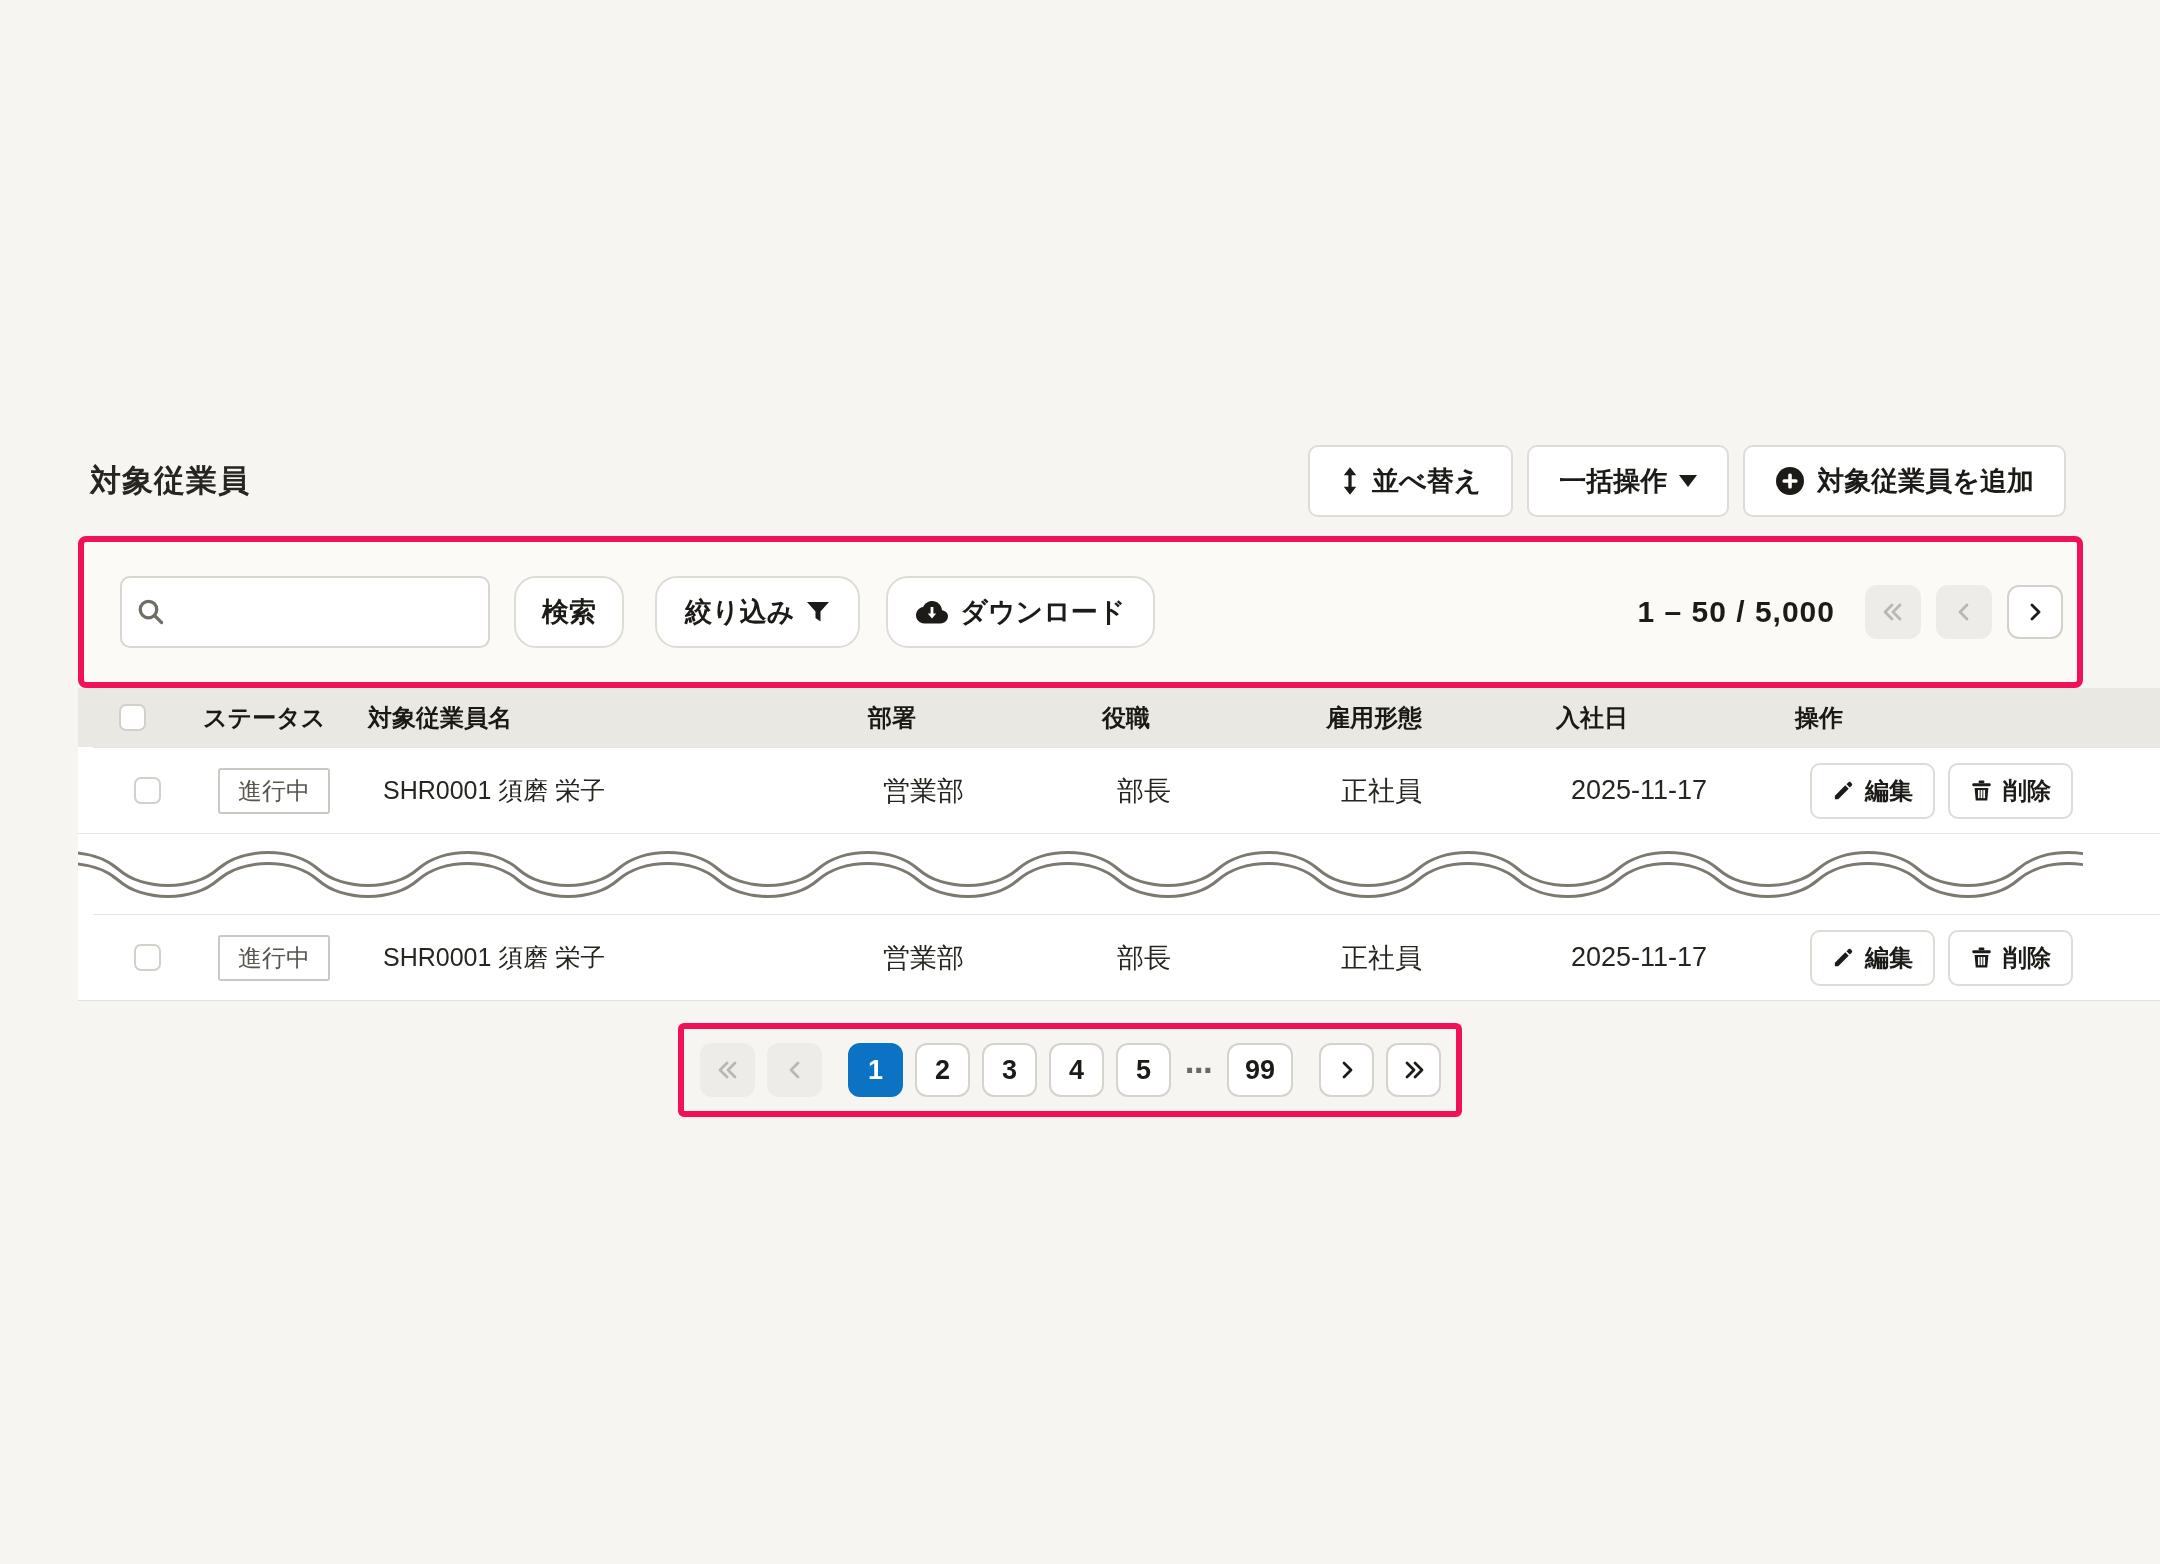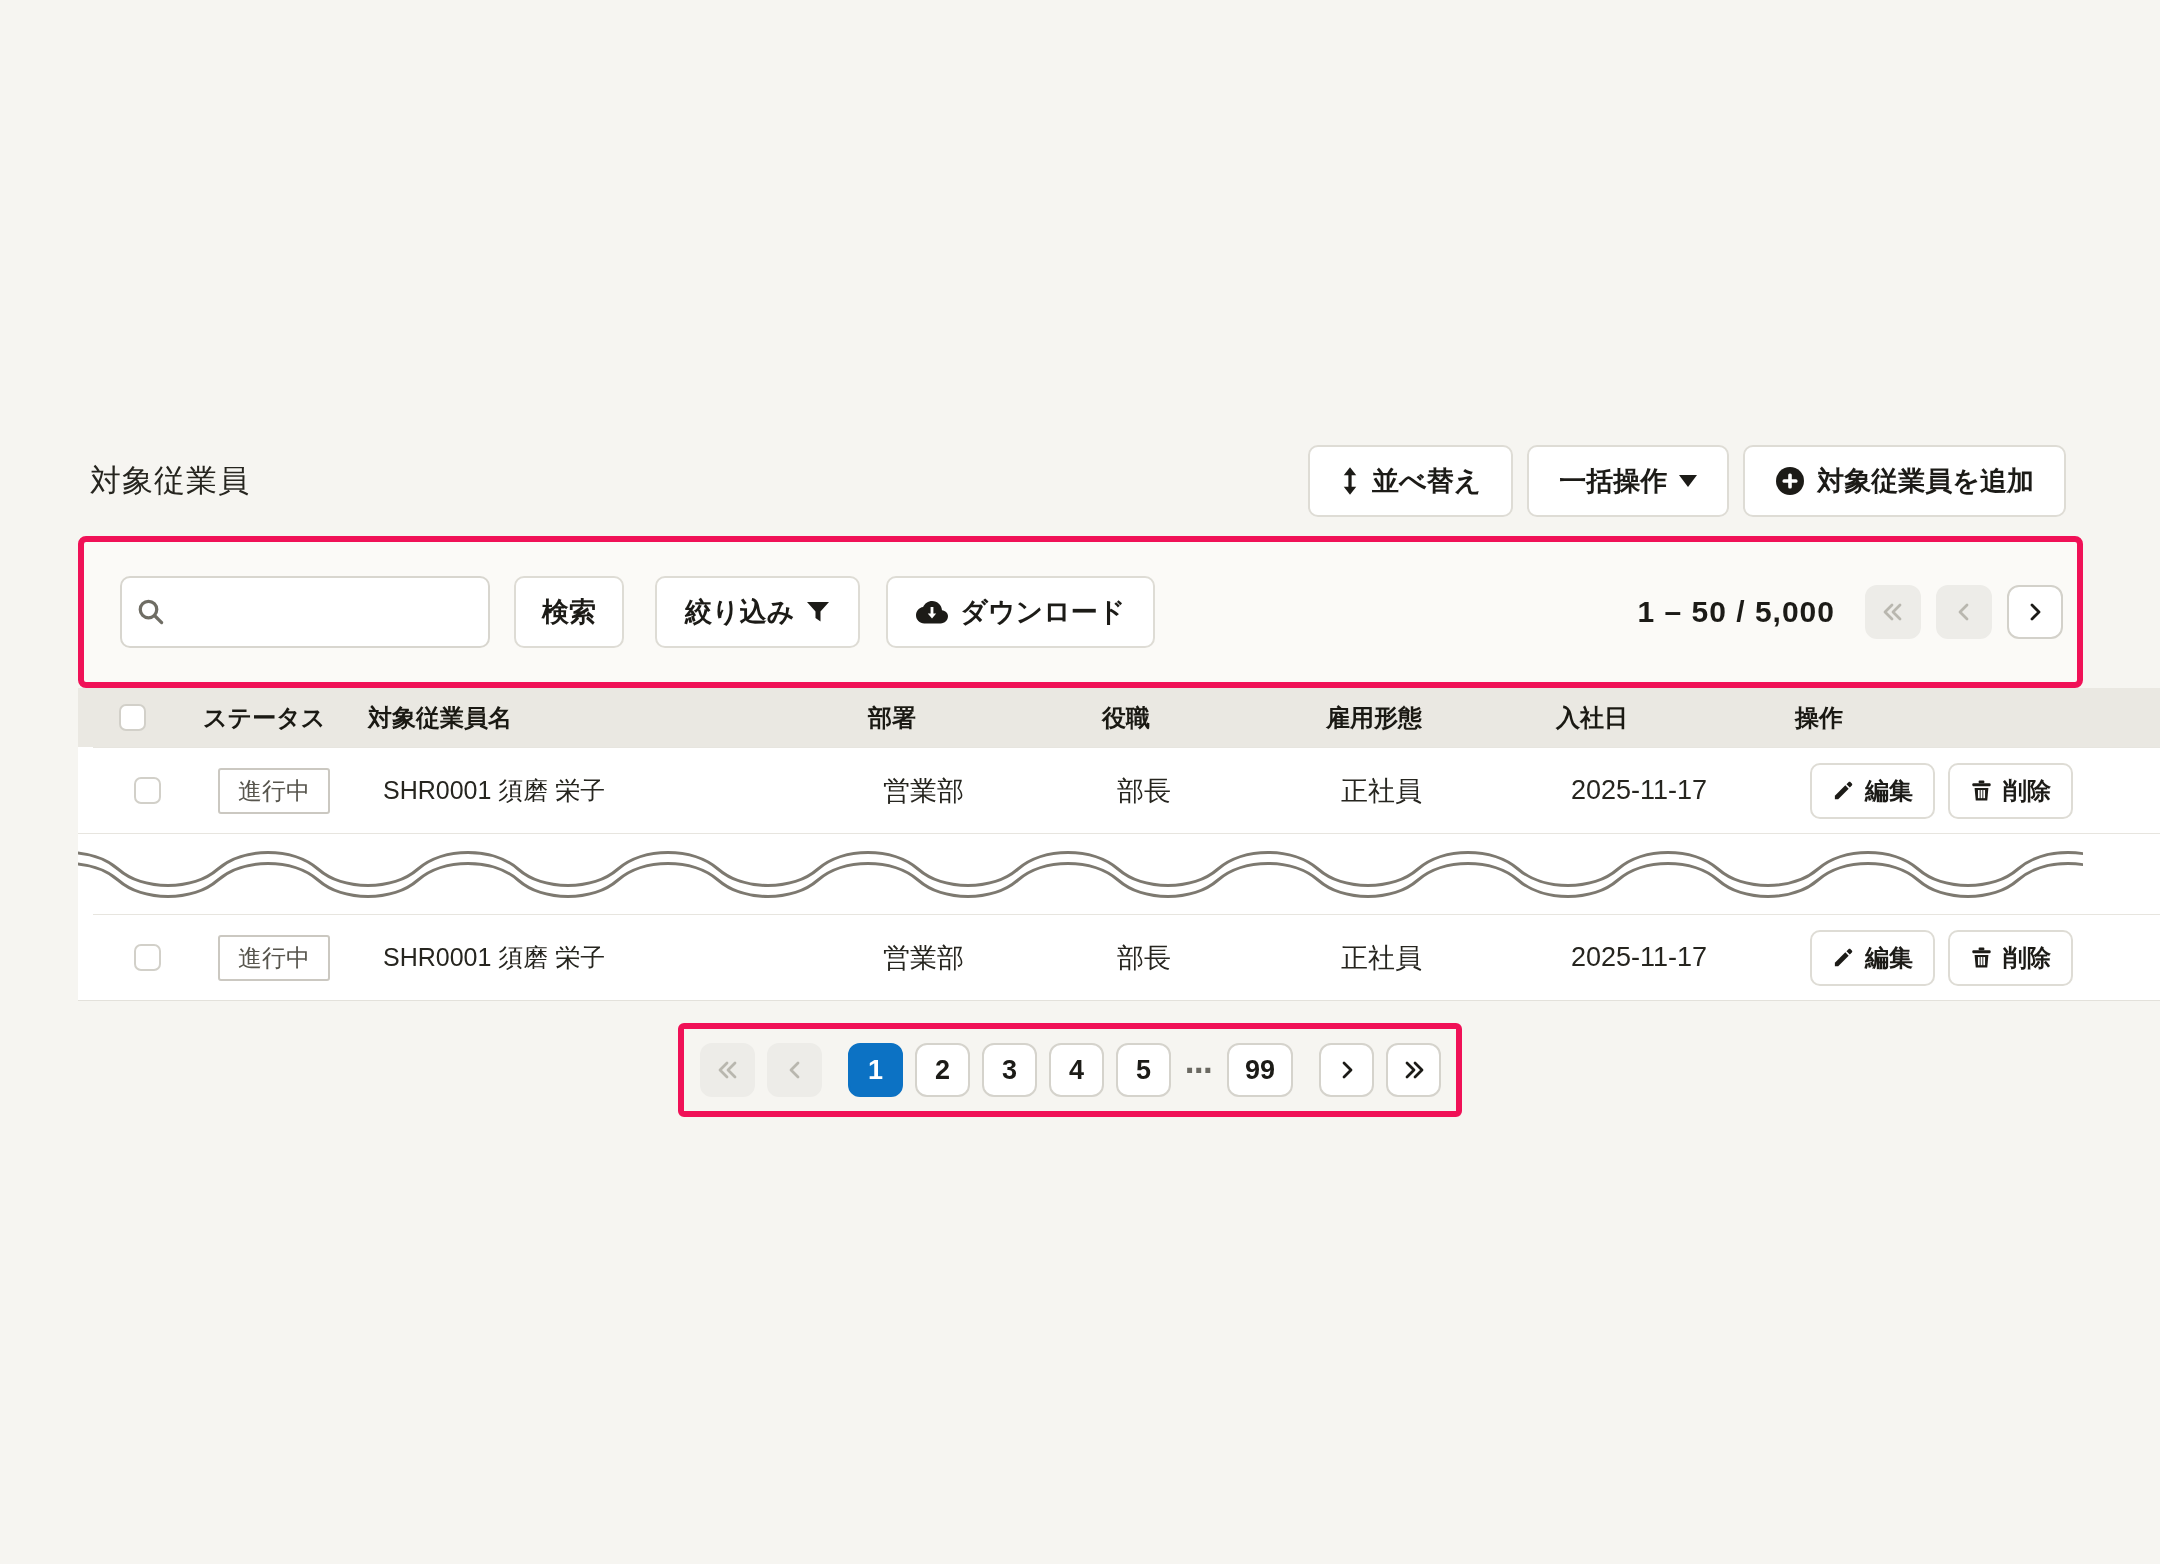--- a/index.html
+++ b/index.html
@@ -1,39 +1,39 @@
 <!DOCTYPE html>
 <html><head>
 <meta charset="utf-8">
 <style>
   * { margin:0; padding:0; box-sizing:border-box; }
   html,body { background:#f6f5f1; }
   body { font-family:"Liberation Sans","DejaVu Sans",sans-serif; color:#201f1b; }
   .canvas { position:relative; width:2160px; height:1564px; background:#f6f5f1; overflow:hidden; }
 
   
-  .page-title { position:absolute; left:90px; top:460px; font-size:31px; font-weight:400; color:#26251f; letter-spacing:1px; }
+  .page-title { position:absolute; left:90px; top:460px; font-size:31px; font-weight:700; color:#26251f; letter-spacing:1px; }
 
   
   .top-actions { position:absolute; top:445px; right:94px; display:flex; gap:14px; }
   .btn { display:inline-flex; align-items:center; justify-content:center; gap:12px;
          background:#ffffff; border:2px solid #dedcd5; border-radius:10px;
          height:72px; padding:0 30px; font-size:27px; font-weight:bold; color:#1c1b17;
          font-family:inherit; cursor:pointer; white-space:nowrap; }
 
   
   .toolbar-frame { position:absolute; left:78px; top:536px; width:2005px; height:152px;
                    border:6px solid #f01157; border-radius:8px; background:#fbfaf7; }
   .toolbar { position:absolute; inset:0; display:flex; align-items:center; padding:0 14px 0 36px; }
   .search-box { position:relative; width:370px; height:72px; }
   .search-box input { width:100%; height:100%; border:2px solid #d8d6cf; border-radius:10px;
                       background:#ffffff; padding:0 16px 0 58px; font-size:26px; font-family:inherit;
                       color:#201f1b; outline:none; }
   .search-glass { position:absolute; left:16px; top:21px; pointer-events:none; }
-  .tb-btn { height:72px; border-radius:10px; }
+  .tb-btn { height:72px; border-radius:22px; }
   .tb-search { margin-left:24px; padding:0 26px; }
   .tb-filter { margin-left:31px; padding:0 28px; }
   .tb-download { margin-left:26px; padding:0 28px; }
   .spacer { flex:1; }
   .range-info { font-size:30px; font-weight:bold; color:#1c1b17; letter-spacing:1px; margin-right:30px; white-space:nowrap; }
   .nav-btn { width:56px; height:54px; border-radius:12px; display:inline-flex; align-items:center;
              justify-content:center; background:#ffffff; border:2px solid #d3d1ca; cursor:pointer; }
   .nav-btn.disabled { background:#edece8; border-color:#edece8; cursor:default; }
   .mr15 { margin-right:15px; }
 

